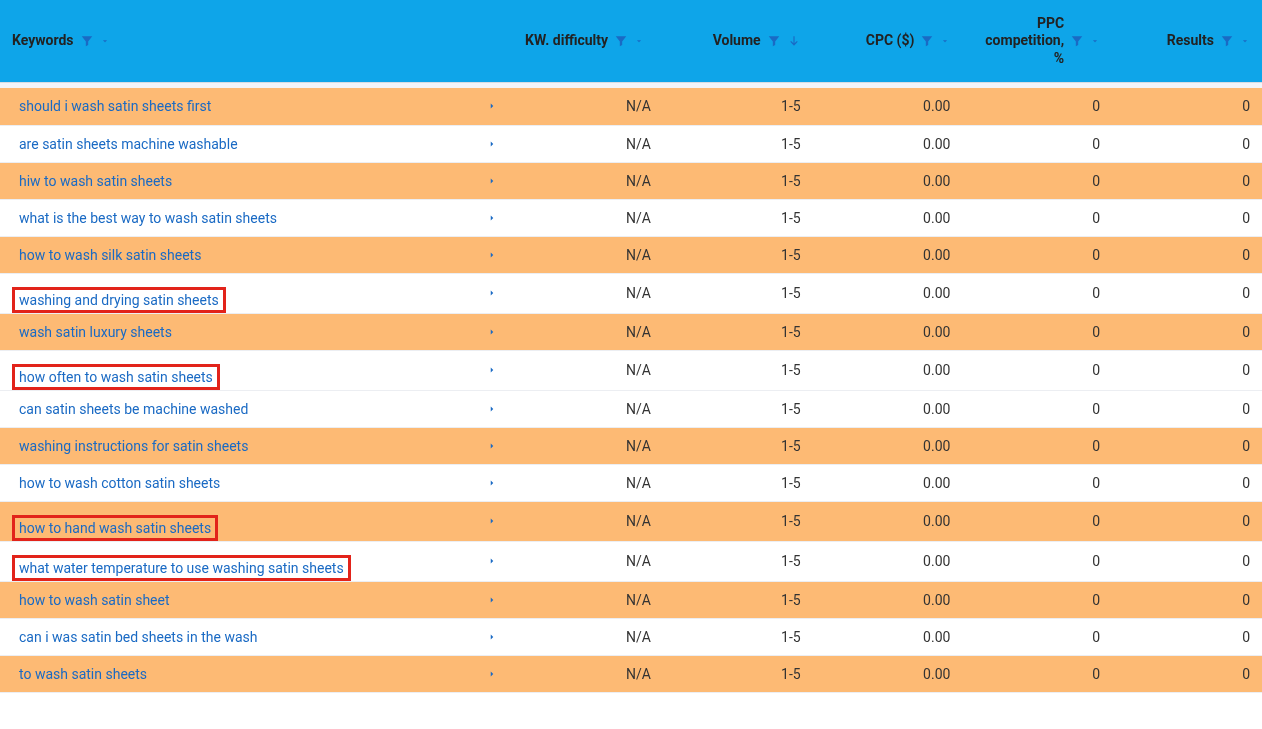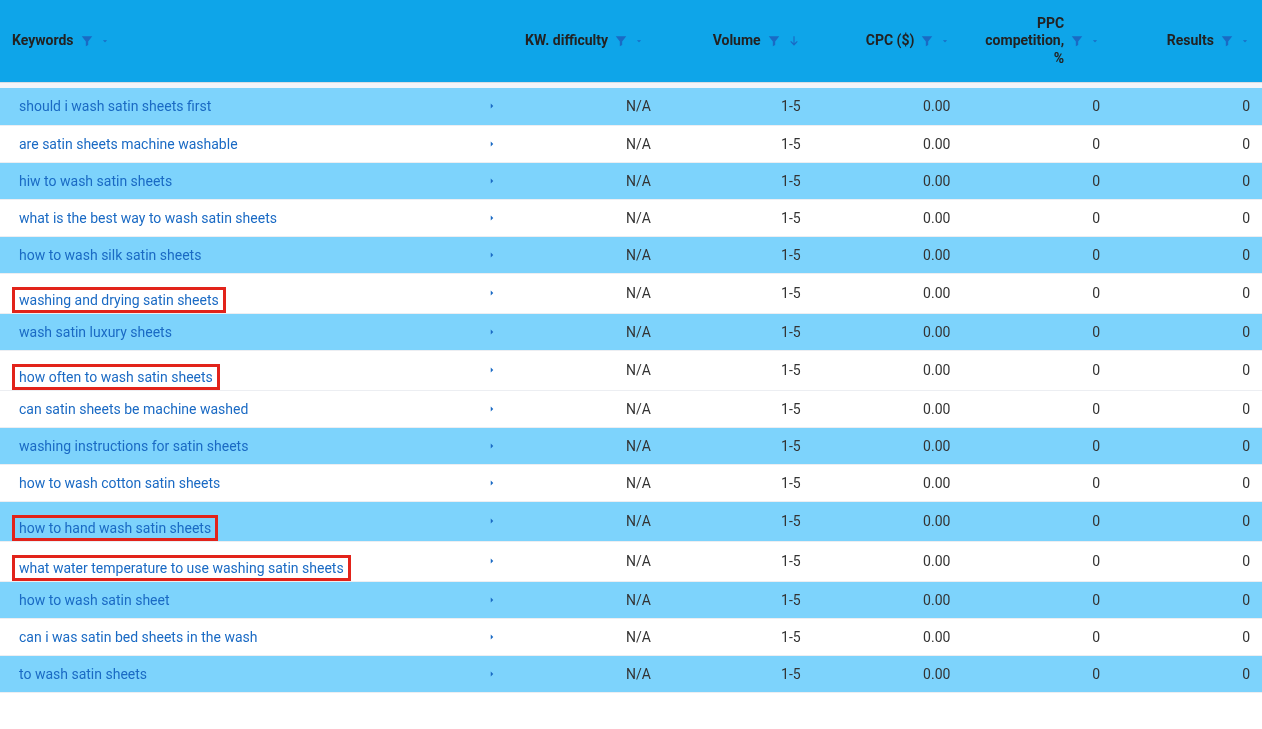--- a/index.html
+++ b/index.html
@@ -45,21 +45,21 @@
     background: #f3f5f9;
     padding:0;
     border: none;
   }
   tbody tr.data-row td {
     height: 37px;
     padding: 0 12px;
     border-bottom: 1px solid #eceef2;
     vertical-align: middle;
   }
-  tbody tr.data-row.alt td { background: #7dd3fc; text-align: right; }
+  tbody tr.data-row.alt td { background: #fdba74; text-align: right; }
   td.cell-kw {
     color: #1a6ac4;
   }
   .kw-wrap {
     display:flex;
     align-items:center;
     justify-content:space-between;
     width:100%;
   }
   .kw-text {

